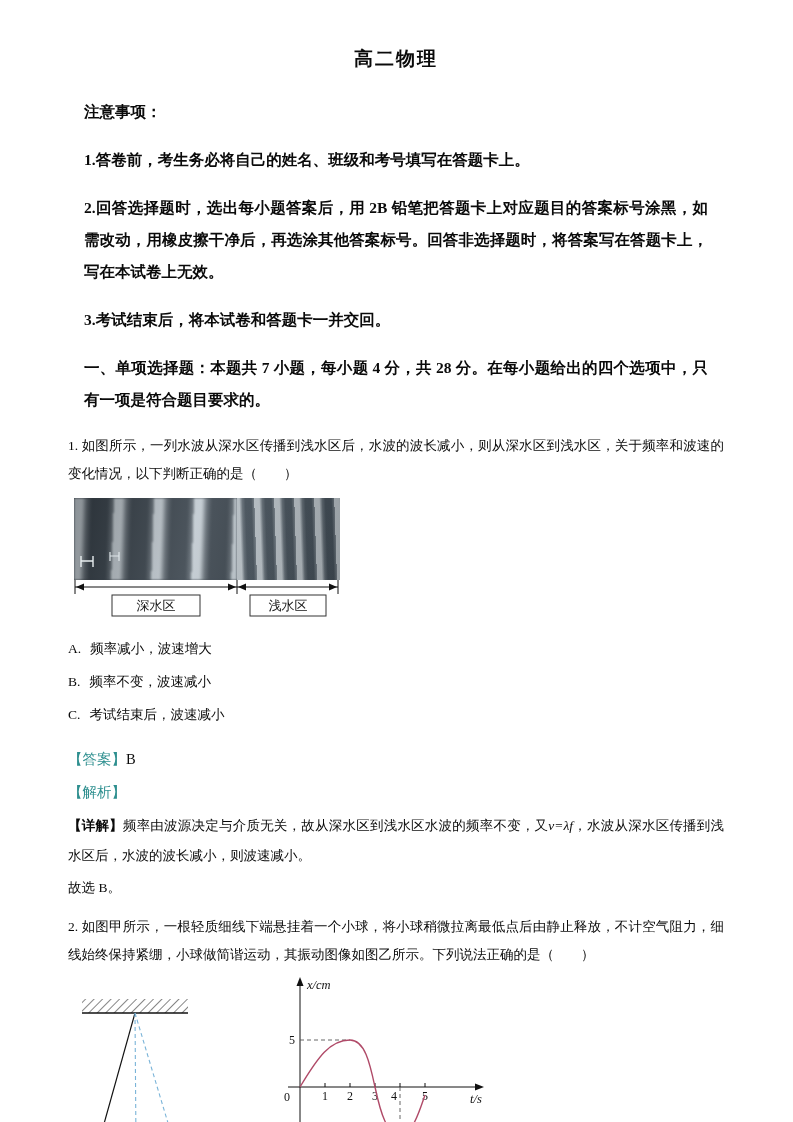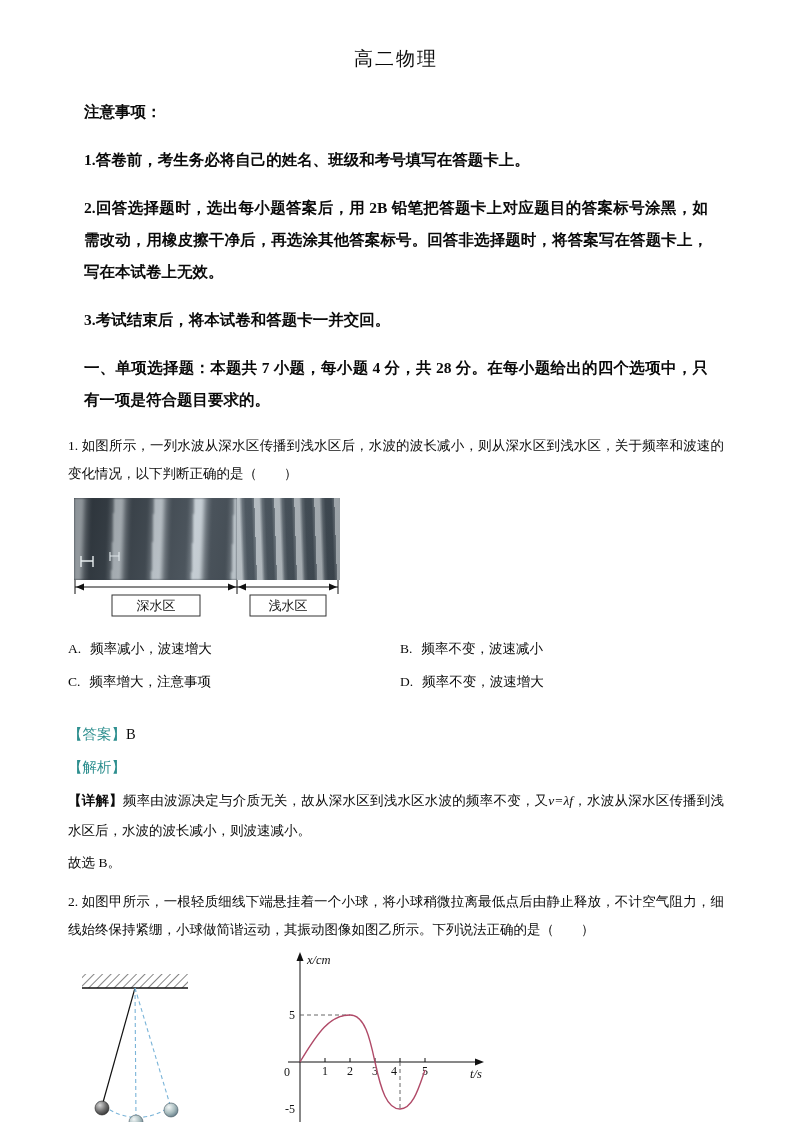--- a/index.html
+++ b/index.html
@@ -9,21 +9,21 @@
     background:#ffffff;
     box-sizing:border-box;
     padding:46px 69px 0 68px;
     font-family:"Liberation Serif","DejaVu Serif",serif;
     color:#0a0a0a;
     overflow:hidden;
   }
   .title {
     text-align:center;
     font-size:19px;
-    font-weight:normal;
+    font-weight:bold;
     letter-spacing:2px;
     margin:0 0 24px 0;
   }
   .notice-par {
     font-size:15.5px;
     font-weight:bold;
     line-height:32px;
     text-align:justify;
     margin:16px;
   }
@@ -67,21 +67,21 @@
     pointer-events:none;
   }
   .wave-photo .marks { position:absolute; left:0; top:0; }
   .options-row {
     display:flex;
     font-size:13.5px;
     line-height:33px;
   }
   .options-row .opt-left { width:332px; }
   .opt-label { margin-right:9px; }
-  .answer-line { font-size:14.5px; line-height:33px; margin-top:20px; }
+  .answer-line { font-size:14.5px; line-height:33px; margin-top:12px; }
   .tag-teal { color:#2e8f8f; }
   .tag-bold { font-weight:bold; }
   .detail-par { font-size:13.5px; line-height:30px; text-align:justify; margin:2px 0 0 0; }
   .formula { font-style:italic; }
   .figures-row {
     display:flex;
     align-items:flex-end;
     margin:6px 0 0 4px;
   }
   .fig-graph { margin-left:76px; }
@@ -122,34 +122,31 @@
       <polygon points="162,7 154,3.5 154,10.5" fill="#111"></polygon>
       <polygon points="164,7 172,3.5 172,10.5" fill="#111"></polygon>
       <polygon points="263,7 255,3.5 255,10.5" fill="#111"></polygon>
       <rect x="38" y="15" width="88" height="21" fill="#fff" stroke="#333" stroke-width="1"></rect>
       <rect x="176" y="15" width="76" height="21" fill="#fff" stroke="#333" stroke-width="1"></rect>
       <text x="82" y="30" font-size="13" text-anchor="middle" fill="#111">深水区</text>
       <text x="214" y="30" font-size="13" text-anchor="middle" fill="#111">浅水区</text>
     </svg>
   </div>
 
-  <div class="options-row" style="margin-top:10px;">
+  <div class="options-row" style="margin-top:10px;flex-direction:column;">
     <div class="opt-left">
       <span class="opt-label">A.</span><span>频率减小，波速增大</span>
     </div>
     <div>
       <span class="opt-label">B.</span><span>频率不变，波速减小</span>
     </div>
   </div>
   <div class="options-row">
     <div class="opt-left">
-      <span class="opt-label">C.</span><span>频率增大，注意事项</span>
-    </div>
-    <div>
-      <span class="opt-label">D.</span><span>频率不变，波速增大</span>
+      <span class="opt-label">C.</span><span>考试结束后，波速减小</span>
     </div>
   </div>
 
   <div class="answer-line">
     <span class="tag-teal">【答案】</span><span>B</span>
   </div>
   <div class="answer-line" style="margin-top:0;">
     <span class="tag-teal">【解析】</span>
   </div>
 

